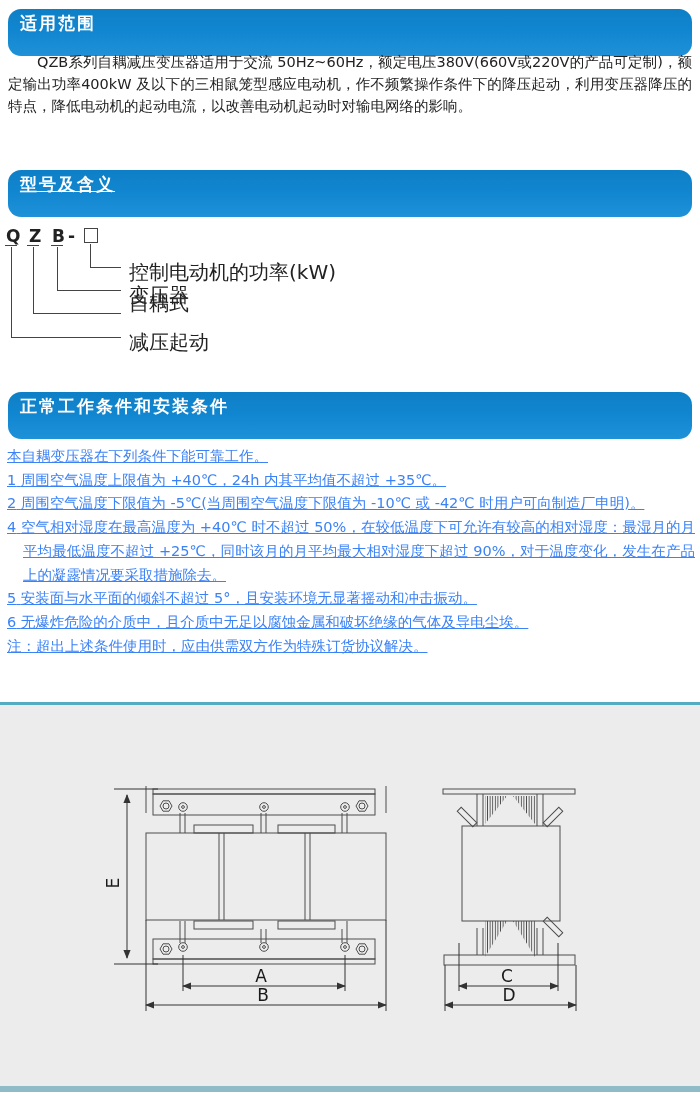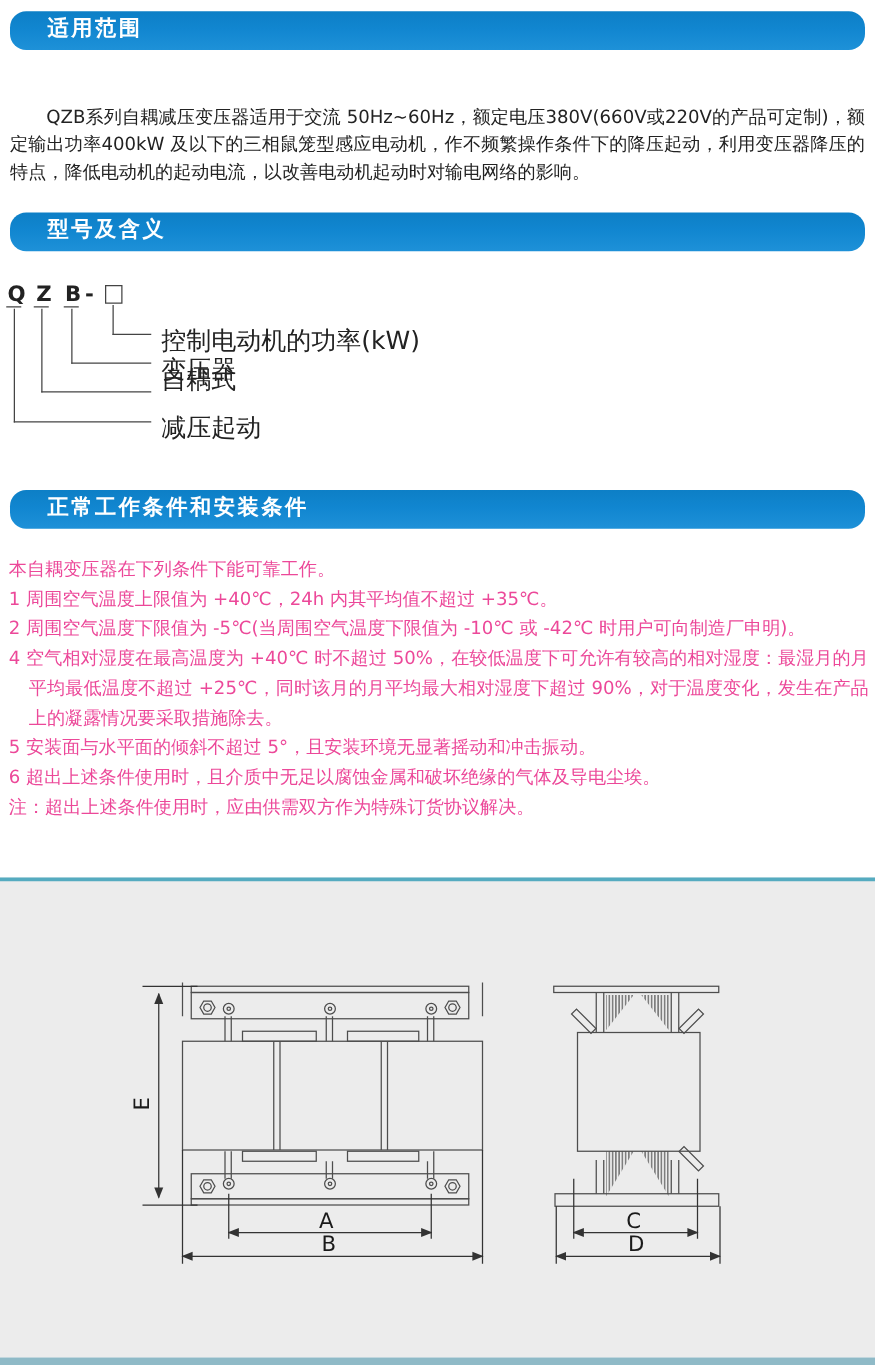--- a/index.html
+++ b/index.html
@@ -2,42 +2,42 @@
 <html lang="zh"><head>
 <meta charset="utf-8">
 <style>
   html,body{margin:0;padding:0;background:#fff;}
   .page{
     position:relative;width:700px;height:1097px;background:#ffffff;overflow:hidden;
     font-family:"DejaVu Sans","Liberation Sans",sans-serif;color:#1a1a1a;
   }
   
   .bar{
-    position:absolute;left:8px;width:684px;height:31px;border-radius:13px;
+    position:absolute;left:8px;width:684px;height:47px;border-radius:13px;
     background:linear-gradient(180deg,#0d7fc6 0%,#1186d0 45%,#1e91d8 100%);
     color:#fff;font-size:17px;font-weight:bold;line-height:29px;
-    padding-left:30px;letter-spacing:2px;box-sizing:border-box;
-  }
-  .bar1{top:9px;}  .bar2{top:170px;}  .bar3{top:392px;}
+    padding-left:12px;letter-spacing:2px;box-sizing:border-box;
+  }
+  .bar1{top:9px;}  .bar2{top:170px;text-decoration:underline;}  .bar3{top:392px;}
   
   .scope-body{
     position:absolute;left:8px;top:51px;width:684px;
-    font-size:14.5px;line-height:22px;text-align:justify;text-indent:2em;color:#222;margin-top:32px;
+    font-size:14.5px;line-height:22px;text-align:justify;text-indent:2em;color:#222;
   }
   
   .code-letter{position:absolute;top:226px;font-size:17px;font-weight:bold;color:#222;}
   .code-box{
     position:absolute;left:84px;top:228px;width:12px;height:13px;
     border:1.5px solid #444;background:transparent;
   }
   .tick{position:absolute;height:0;border-top:1.5px solid #444;top:245px;}
   .connector{position:absolute;border-left:1.5px solid #444;border-bottom:1.5px solid #444;}
   .model-label{position:absolute;left:129px;font-size:20px;color:#222;white-space:nowrap;}
   
-  .conds{position:absolute;left:7px;top:445px;width:688px;font-size:14.5px;line-height:23.7px;color:#ec4899;}
+  .conds{position:absolute;left:7px;top:445px;width:688px;font-size:14.5px;line-height:23.7px;color:#3b82f6;text-decoration:underline;}
   .cond-line{padding-left:16px;text-indent:-16px;text-align:justify;}
   
   .panel{
     position:absolute;left:0;top:702px;width:700px;height:384px;
     background:#ececec;border-top:3px solid #55abc0;box-sizing:border-box;
   }
   .bottom-strip{position:absolute;left:0;top:1086px;width:700px;height:6px;background:#8fbac7;}
   .panel svg{position:absolute;left:0;top:0;}
   .ln{stroke:#4d4d4d;stroke-width:1;fill:none;}
   .dim{stroke:#333;stroke-width:1;fill:none;}
@@ -82,21 +82,21 @@
   <div class="bar bar3">
     <span>正常工作条件和安装条件</span>
   </div>
 
   <div class="conds">
     <div class="cond-line">本自耦变压器在下列条件下能可靠工作。</div>
     <div class="cond-line"><span>1</span> <span>周围空气温度上限值为 +40℃，24h 内其平均值不超过 +35℃。</span></div>
     <div class="cond-line"><span>2</span> <span>周围空气温度下限值为 -5℃(当周围空气温度下限值为 -10℃ 或 -42℃ 时用户可向制造厂申明)。</span></div>
     <div class="cond-line"><span>4</span> <span>空气相对湿度在最高温度为 +40℃ 时不超过 50%，在较低温度下可允许有较高的相对湿度：最湿月的月平均最低温度不超过 +25℃，同时该月的月平均最大相对湿度下超过 90%，对于温度变化，发生在产品上的凝露情况要采取措施除去。</span></div>
     <div class="cond-line"><span>5</span> <span>安装面与水平面的倾斜不超过 5°，且安装环境无显著摇动和冲击振动。</span></div>
-    <div class="cond-line"><span>6</span> <span>超出上述条件使用时，且介质中无足以腐蚀金属和破坏绝缘的气体及导电尘埃。</span></div>
+    <div class="cond-line"><span>6</span> <span>无爆炸危险的介质中，且介质中无足以腐蚀金属和破坏绝缘的气体及导电尘埃。</span></div>
     <div class="cond-line">注：超出上述条件使用时，应由供需双方作为特殊订货协议解决。</div>
   </div>
 
   <div class="panel">
     <svg width="700" height="384" viewBox="0 702 700 384">
       <defs>
         <pattern id="vh" patternUnits="userSpaceOnUse" width="2.6" height="60">
           <line x1="1.3" y1="0" x2="1.3" y2="60" stroke="#4d4d4d" stroke-width="0.9"></line>
         </pattern>
         <marker id="arr" viewBox="0 0 10 10" refX="9" refY="5" markerWidth="9" markerHeight="9" orient="auto-start-reverse">

